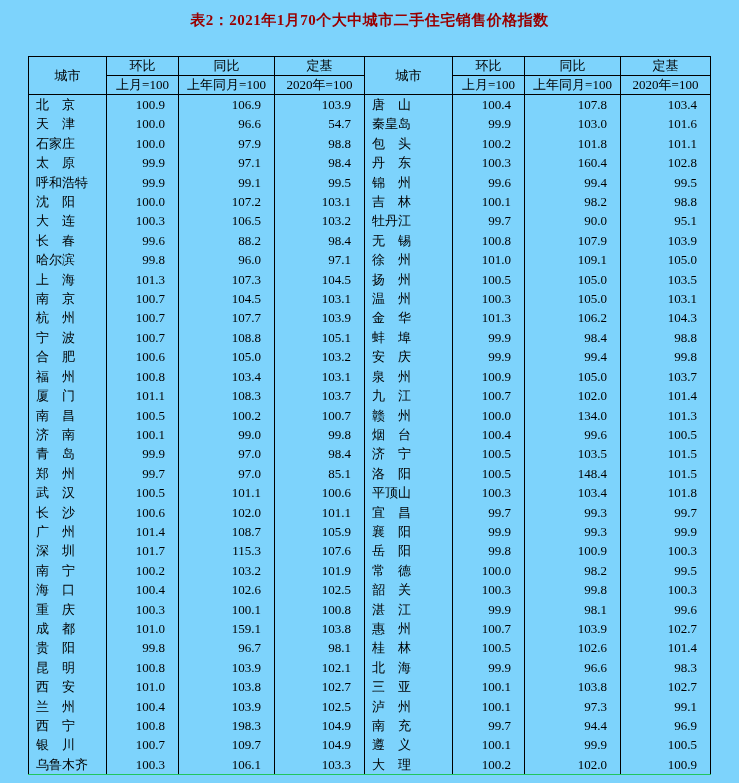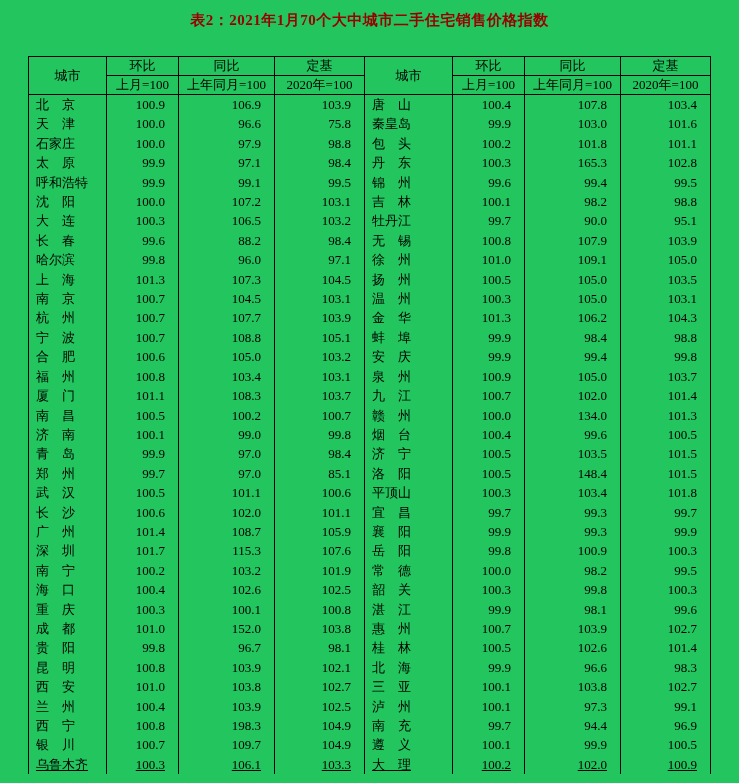--- a/index.html
+++ b/index.html
@@ -1,21 +1,21 @@
 <!DOCTYPE html>
 <html><head>
 <meta charset="utf-8">
 <style>
   * { box-sizing: border-box; }
   html, body { margin: 0; padding: 0; background: #ffffff; }
   .page {
     position: relative;
     width: 739px;
     height: 783px;
-    background: #22c55e;
+    background: #7dd3fc;
     overflow: hidden;
     font-family: "Liberation Serif", "DejaVu Serif", serif;
     color: #000000;
   }
   .title {
     padding-top: 10px;
     text-align: center;
     font-size: 15px;
     font-weight: bold;
     color: #990000;
@@ -44,21 +44,21 @@
     height: 19.4px;
     line-height: 19.4px;
     padding: 0;
     border-left: 1px solid #000;
     border-right: 1px solid #000;
     white-space: nowrap;
     overflow: hidden;
   }
   .idx td.city { text-align: left; padding-left: 7px; }
   .idx td.num  { text-align: right; padding-right: 13px; }
-  .idx tbody tr:last-child td { border-bottom: 5px solid #22c55e; text-decoration: underline; }
+  .idx tbody tr:last-child td { border-bottom: 1px solid #22c55e; }
 </style>
 </head>
 <body>
 
 <div class="page">
   <div class="title">表2：2021年1月70个大中城市二手住宅销售价格指数</div>
 
   <table class="idx">
     <colgroup>
       <col style="width:78px">
@@ -98,21 +98,21 @@
           <td class="num">103.9</td>
           <td class="city">唐　山</td>
           <td class="num">100.4</td>
           <td class="num">107.8</td>
           <td class="num">103.4</td>
         </tr>
         <tr>
           <td class="city">天　津</td>
           <td class="num">100.0</td>
           <td class="num">96.6</td>
-          <td class="num">75.8</td>
+          <td class="num">54.7</td>
           <td class="city">秦皇岛</td>
           <td class="num">99.9</td>
           <td class="num">103.0</td>
           <td class="num">101.6</td>
         </tr>
         <tr>
           <td class="city">石家庄</td>
           <td class="num">100.0</td>
           <td class="num">97.9</td>
           <td class="num">98.8</td>
@@ -121,21 +121,21 @@
           <td class="num">101.8</td>
           <td class="num">101.1</td>
         </tr>
         <tr>
           <td class="city">太　原</td>
           <td class="num">99.9</td>
           <td class="num">97.1</td>
           <td class="num">98.4</td>
           <td class="city">丹　东</td>
           <td class="num">100.3</td>
-          <td class="num">165.3</td>
+          <td class="num">160.4</td>
           <td class="num">102.8</td>
         </tr>
         <tr>
           <td class="city">呼和浩特</td>
           <td class="num">99.9</td>
           <td class="num">99.1</td>
           <td class="num">99.5</td>
           <td class="city">锦　州</td>
           <td class="num">99.6</td>
           <td class="num">99.4</td>
@@ -357,21 +357,21 @@
           <td class="num">100.1</td>
           <td class="num">100.8</td>
           <td class="city">湛　江</td>
           <td class="num">99.9</td>
           <td class="num">98.1</td>
           <td class="num">99.6</td>
         </tr>
         <tr>
           <td class="city">成　都</td>
           <td class="num">101.0</td>
-          <td class="num">152.0</td>
+          <td class="num">159.1</td>
           <td class="num">103.8</td>
           <td class="city">惠　州</td>
           <td class="num">100.7</td>
           <td class="num">103.9</td>
           <td class="num">102.7</td>
         </tr>
         <tr>
           <td class="city">贵　阳</td>
           <td class="num">99.8</td>
           <td class="num">96.7</td>

